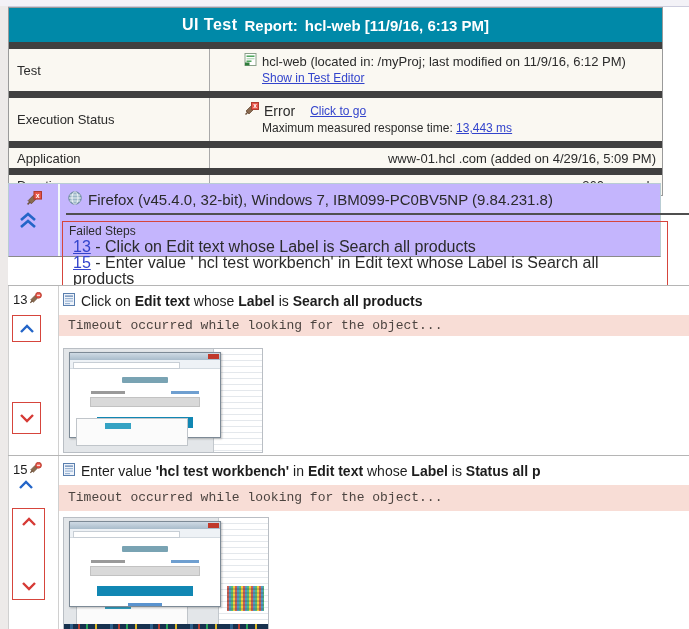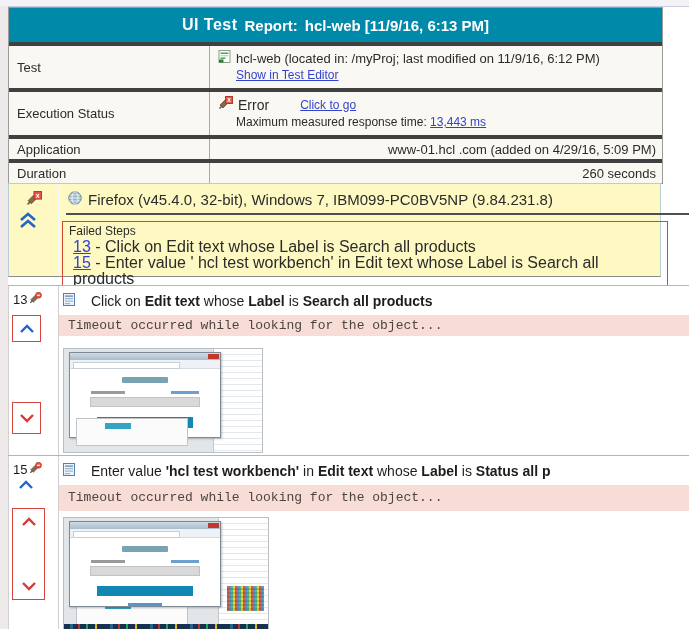--- a/index.html
+++ b/index.html
@@ -8,51 +8,51 @@
   .top-strip{position:absolute;top:0;left:0;width:689px;height:6px;background:#f3f2f7;border-bottom:1px solid #ccccdd;}
   .left-stripe{position:absolute;top:6px;left:0;width:8px;height:623px;background:#edeae9;}
   .gap-strip{position:absolute;top:167px;left:8px;width:653px;height:16px;background:#edeae9;}
 
   
   .report{position:absolute;top:7px;left:8px;width:653px;border:1px solid #9a9a9a;background:#faf8f2;}
   .report-header{height:34px;background:#0089a8;color:#fff;display:flex;align-items:center;justify-content:center;gap:7px;}
   .rh-1{font-size:16px;font-weight:bold;letter-spacing:.5px;}
   .rh-2{font-size:15px;font-weight:bold;}
   .rh-3{font-size:15px;font-weight:bold;}
-  .trow{display:flex;border-top:4px solid #404040;background:#faf8f2;}
+  .trow{display:flex;border-top:7px solid #404040;background:#faf8f2;gap:26px;}
   .tlabel{width:192px;flex:0 0 192px;border-right:1px solid #a9a9a9;padding:0 0 0 8px;display:flex;align-items:center;font-size:13px;color:#2b2b2b;}
   .tvalue{flex:1;padding:4px 6px 4px 8px;font-size:13px;color:#2b2b2b;line-height:17px;}
   .row-tall{min-height:42px;}
   .row-short{height:20px;text-align:right;}
   .row-short .tvalue{padding-top:2px;padding-bottom:2px;}
   a,.link{color:#3344cc;text-decoration:underline;cursor:pointer;}
   .value-line{display:flex;align-items:center;gap:5px;text-align:center;}
   .indent2{margin-left:18px;font-size:12px;}
   .err-word{font-size:14px;color:#2b2b2b;margin-right:10px;}
 
   
-  .session{position:absolute;top:183px;left:8px;width:653px;height:94px;background:#fef9c3;border:1px solid #b9cdd4;border-bottom:1px solid #8a8a8a;box-sizing:border-box;display:flex;}
+  .session{position:absolute;top:183px;left:8px;width:653px;height:74px;background:#c4b5fd;border:1px solid #b9cdd4;border-bottom:1px solid #8a8a8a;box-sizing:border-box;display:flex;}
   .session-gutter{width:49px;flex:0 0 49px;border-right:2px solid #f2f8fa;position:relative;}
   .session-content{flex:1;position:relative;}
   .firefox-line{display:flex;align-items:center;gap:6px;margin:7px 0 0 8px;font-size:15px;color:#2b2b2b;}
   .session-rule{position:absolute;top:29px;left:6px;width:629px;border-top:2px solid #4f4f4f;}
   .failed-box{position:absolute;top:37px;left:2px;width:594px;border:1px solid #d6453c;padding:2px 4px 4px 6px;}
   .fs-title{font-size:12px;color:#2b2b2b;margin-bottom:1px;}
   .fs-item{font-size:16px;color:#2b2b2b;margin-left:4px;line-height:16px;}
 
   
   .step{position:absolute;left:8px;width:681px;background:#fff;border-top:1px solid #b5b5b5;display:flex;}
   .step13{top:285px;height:170px;}
   .step15{top:455px;height:174px;}
   .step-gutter{width:49px;flex:0 0 49px;border-right:1px solid #d0d0d0;border-left:1px solid #d0d0d0;position:relative;}
   .step-content{flex:1;position:relative;}
   .num-row{position:absolute;top:6px;left:4px;display:flex;align-items:flex-start;gap:2px;font-size:13px;color:#1d1d1d;}
   .navbox{position:absolute;border:1px solid #d6453c;display:flex;align-items:center;justify-content:center;background:#fff;cursor:pointer;}
   .chev{display:block;}
-  .title-row{display:flex;align-items:center;gap:16px;margin:7px 0 0 4px;font-size:14px;color:#1d1d1d;white-space:nowrap;}
+  .title-row{display:flex;align-items:center;gap:6px;margin:7px 0 0 4px;font-size:14px;color:#1d1d1d;white-space:nowrap;}
   .errbar{margin-top:6px;background:#f8ddd6;color:#4c4440;font-family:"Liberation Mono","DejaVu Sans Mono",monospace;font-size:13px;padding:3px 0 3px 9px;}
   .step15 .errbar{padding-top:5px;padding-bottom:6px;}
 
   
   .shot{position:relative;background:#e3e6e9;border:1px solid #b9bec4;overflow:hidden;cursor:pointer;}
   .shot13{width:198px;height:103px;margin:12px 0 0 4px;}
   .shot15{width:204px;height:114px;margin:6px 0 0 4px;}
   .shot .side-panel{position:absolute;right:0;top:0;width:24%;height:100%;background:
      repeating-linear-gradient(#ffffff 0 5px,#e4e8ec 5px 6px);border-left:1px solid #c3c8cd;}
   .shot .side-grid{position:absolute;right:2%;bottom:18%;width:18%;height:22%;background:
@@ -116,21 +116,21 @@
         <div class="value-line">
           <span>
             <svg width="15" height="14" viewBox="0 0 15 14">
               <path d="M2 9 L7 4 L10 7 L5 12 Z" fill="#8a6a4f" stroke="#6b4f38" stroke-width="0.8"></path>
               <path d="M1.5 12.5 L4 10" stroke="#6b4f38" stroke-width="1.4"></path>
               <rect x="7.5" y="0.5" width="7" height="7" fill="#e8564a" stroke="#b03a2e"></rect>
               <text x="11" y="6.4" font-size="6.5" fill="#ffffff" text-anchor="middle" font-family="Liberation Sans,sans-serif" font-weight="bold">x</text>
             </svg>
           </span>
           <span class="err-word">Error</span>
-          <span class="link" style="font-size:12px;margin-left:16px;">Click to go</span>
+          <span class="link" style="font-size:12px;">Click to go</span>
         </div>
         <div class="indent2">
           <span>Maximum measured response time:</span>
           <span class="link">13,443 ms</span>
         </div>
       </div>
     </div>
 
     <div class="trow row-short">
       <div class="tlabel">Application</div>

